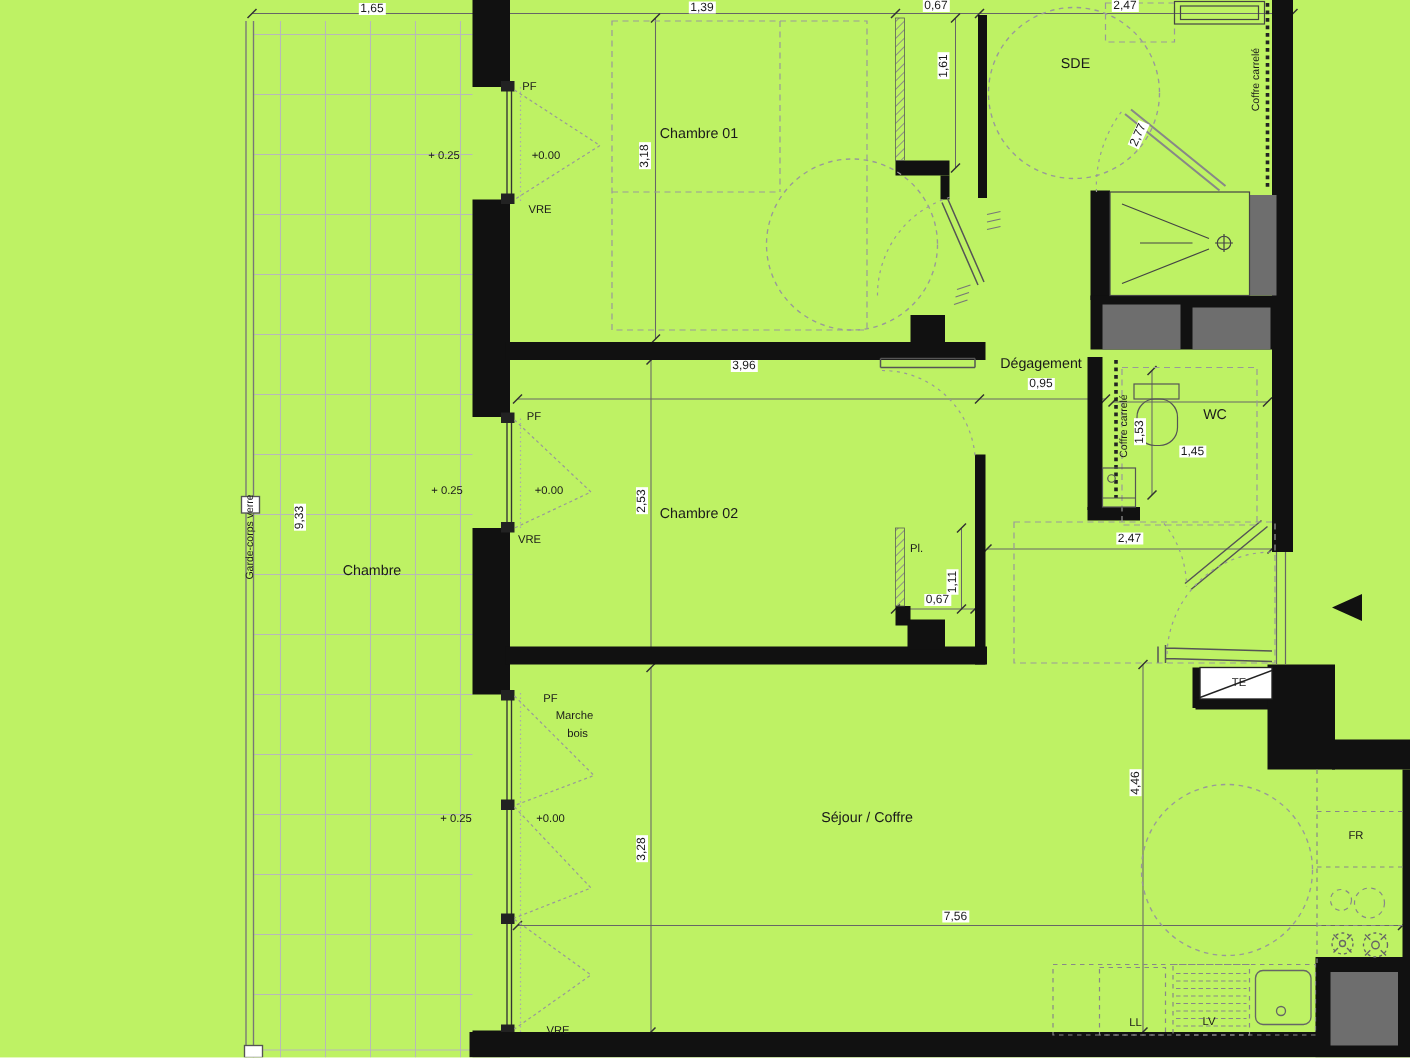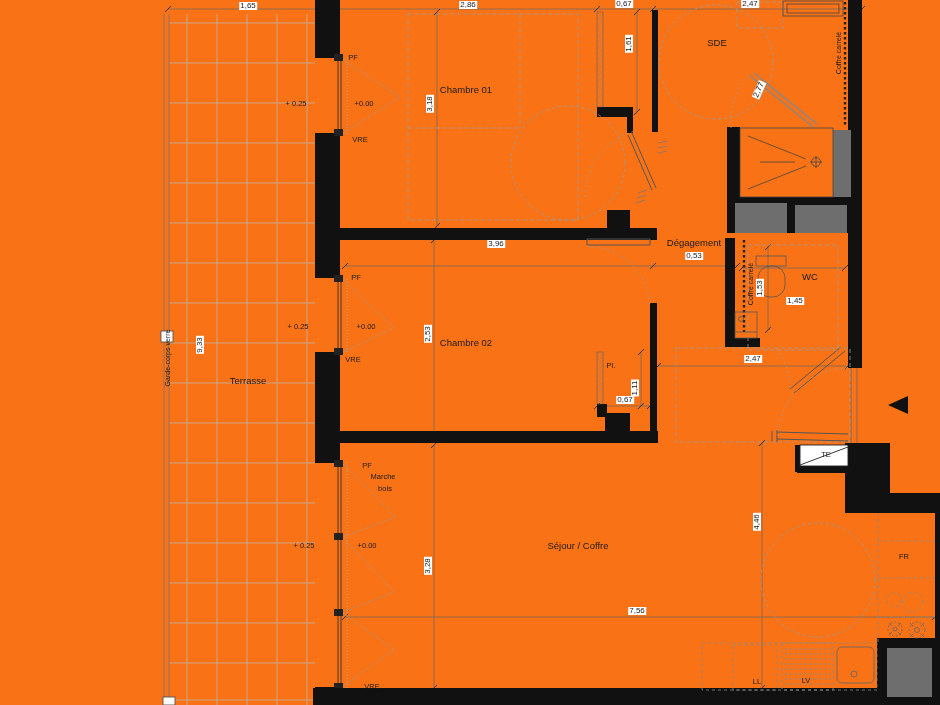--- a/index.html
+++ b/index.html
@@ -1,17 +1,17 @@
 <!DOCTYPE html>
 <html><head>
 <meta charset="utf-8">
 <style>
   html,body{margin:0;padding:0;background:#fff;}
   #plan{
-    position:relative;width:940px;height:705px;background:#f97316;
+    position:relative;width:940px;height:705px;background:#bef264;
     font-family:"Liberation Sans", sans-serif;color:#1a1a1a;overflow:hidden;
   }
   #drawing{position:absolute;left:0;top:0;}
   .lbl{
     position:absolute;white-space:nowrap;font-size:8px;line-height:1;
     transform:translate(-50%,-50%);color:#1a1a1a;
   }
   .dim{font-size:8px;background:#fff;padding:0 1px;}
   .room{font-size:9.5px;text-align:center;}
   .ann{font-size:7.5px;}
@@ -214,47 +214,47 @@
     </g>
     <g stroke="#666" stroke-width="0.9">
       <rect x="837" y="647" width="37" height="36" rx="5"></rect>
       <circle cx="854" cy="674" r="3"></circle>
     </g>
 
     <polygon points="888,405 908,396 908,414" fill="#111"></polygon>
   </svg>
 
   <div class="lbl dim" style="left:248px;top:6px;">1,65</div>
-  <div class="lbl dim" style="left:468px;top:5px;">2,86</div>
+  <div class="lbl dim" style="left:468px;top:5px;">1,39</div>
   <div class="lbl dim" style="left:624px;top:4px;">0,67</div>
   <div class="lbl dim" style="left:750px;top:4px;">2,47</div>
 
   <div class="lbl dim" style="left:496px;top:244px;">3,96</div>
-  <div class="lbl dim" style="left:694px;top:256px;">0,53</div>
+  <div class="lbl dim" style="left:694px;top:256px;">0,95</div>
   <div class="lbl dim" style="left:795px;top:261px;margin-top:40px;">1,45</div>
   <div class="lbl dim" style="left:753px;top:359px;">2,47</div>
   <div class="lbl dim" style="left:625px;top:400px;">0,67</div>
   <div class="lbl dim" style="left:637px;top:611px;">7,56</div>
 
   <div class="lbl dim rot" style="left:430px;top:104px;">3,18</div>
   <div class="lbl dim rot" style="left:629px;top:44px;">1,61</div>
   <div class="lbl dim rot66" style="left:759px;top:90px;">2,77</div>
   <div class="lbl dim rot" style="left:200px;top:345px;">9,33</div>
   <div class="lbl dim rot" style="left:428px;top:334px;">2,53</div>
   <div class="lbl dim rot" style="left:760px;top:288px;">1,53</div>
   <div class="lbl dim rot" style="left:635px;top:388px;">1,11</div>
   <div class="lbl dim rot" style="left:757px;top:522px;">4,46</div>
   <div class="lbl dim rot" style="left:428px;top:566px;">3,28</div>
 
   <div class="lbl room" style="left:466px;top:90px;">Chambre 01</div>
   <div class="lbl room" style="left:717px;top:43px;">SDE</div>
   <div class="lbl room" style="left:694px;top:243px;">Dégagement</div>
   <div class="lbl room" style="left:810px;top:277px;">WC</div>
   <div class="lbl room" style="left:466px;top:343px;">Chambre 02</div>
-  <div class="lbl room" style="left:248px;top:381px;">Terrasse</div>
+  <div class="lbl room" style="left:248px;top:381px;">Chambre</div>
   <div class="lbl room" style="left:578px;top:546px;">Séjour / Coffre</div>
   <div class="lbl ann" style="left:611px;top:366px;">Pl.</div>
 
   <div class="lbl ann" style="left:353px;top:58px;">PF</div>
   <div class="lbl ann" style="left:356px;top:278px;">PF</div>
   <div class="lbl ann" style="left:367px;top:466px;">PF</div>
   <div class="lbl ann" style="left:364px;top:104px;">+0.00</div>
   <div class="lbl ann" style="left:366px;top:327px;">+0.00</div>
   <div class="lbl ann" style="left:367px;top:546px;">+0.00</div>
   <div class="lbl ann" style="left:360px;top:140px;">VRE</div>

